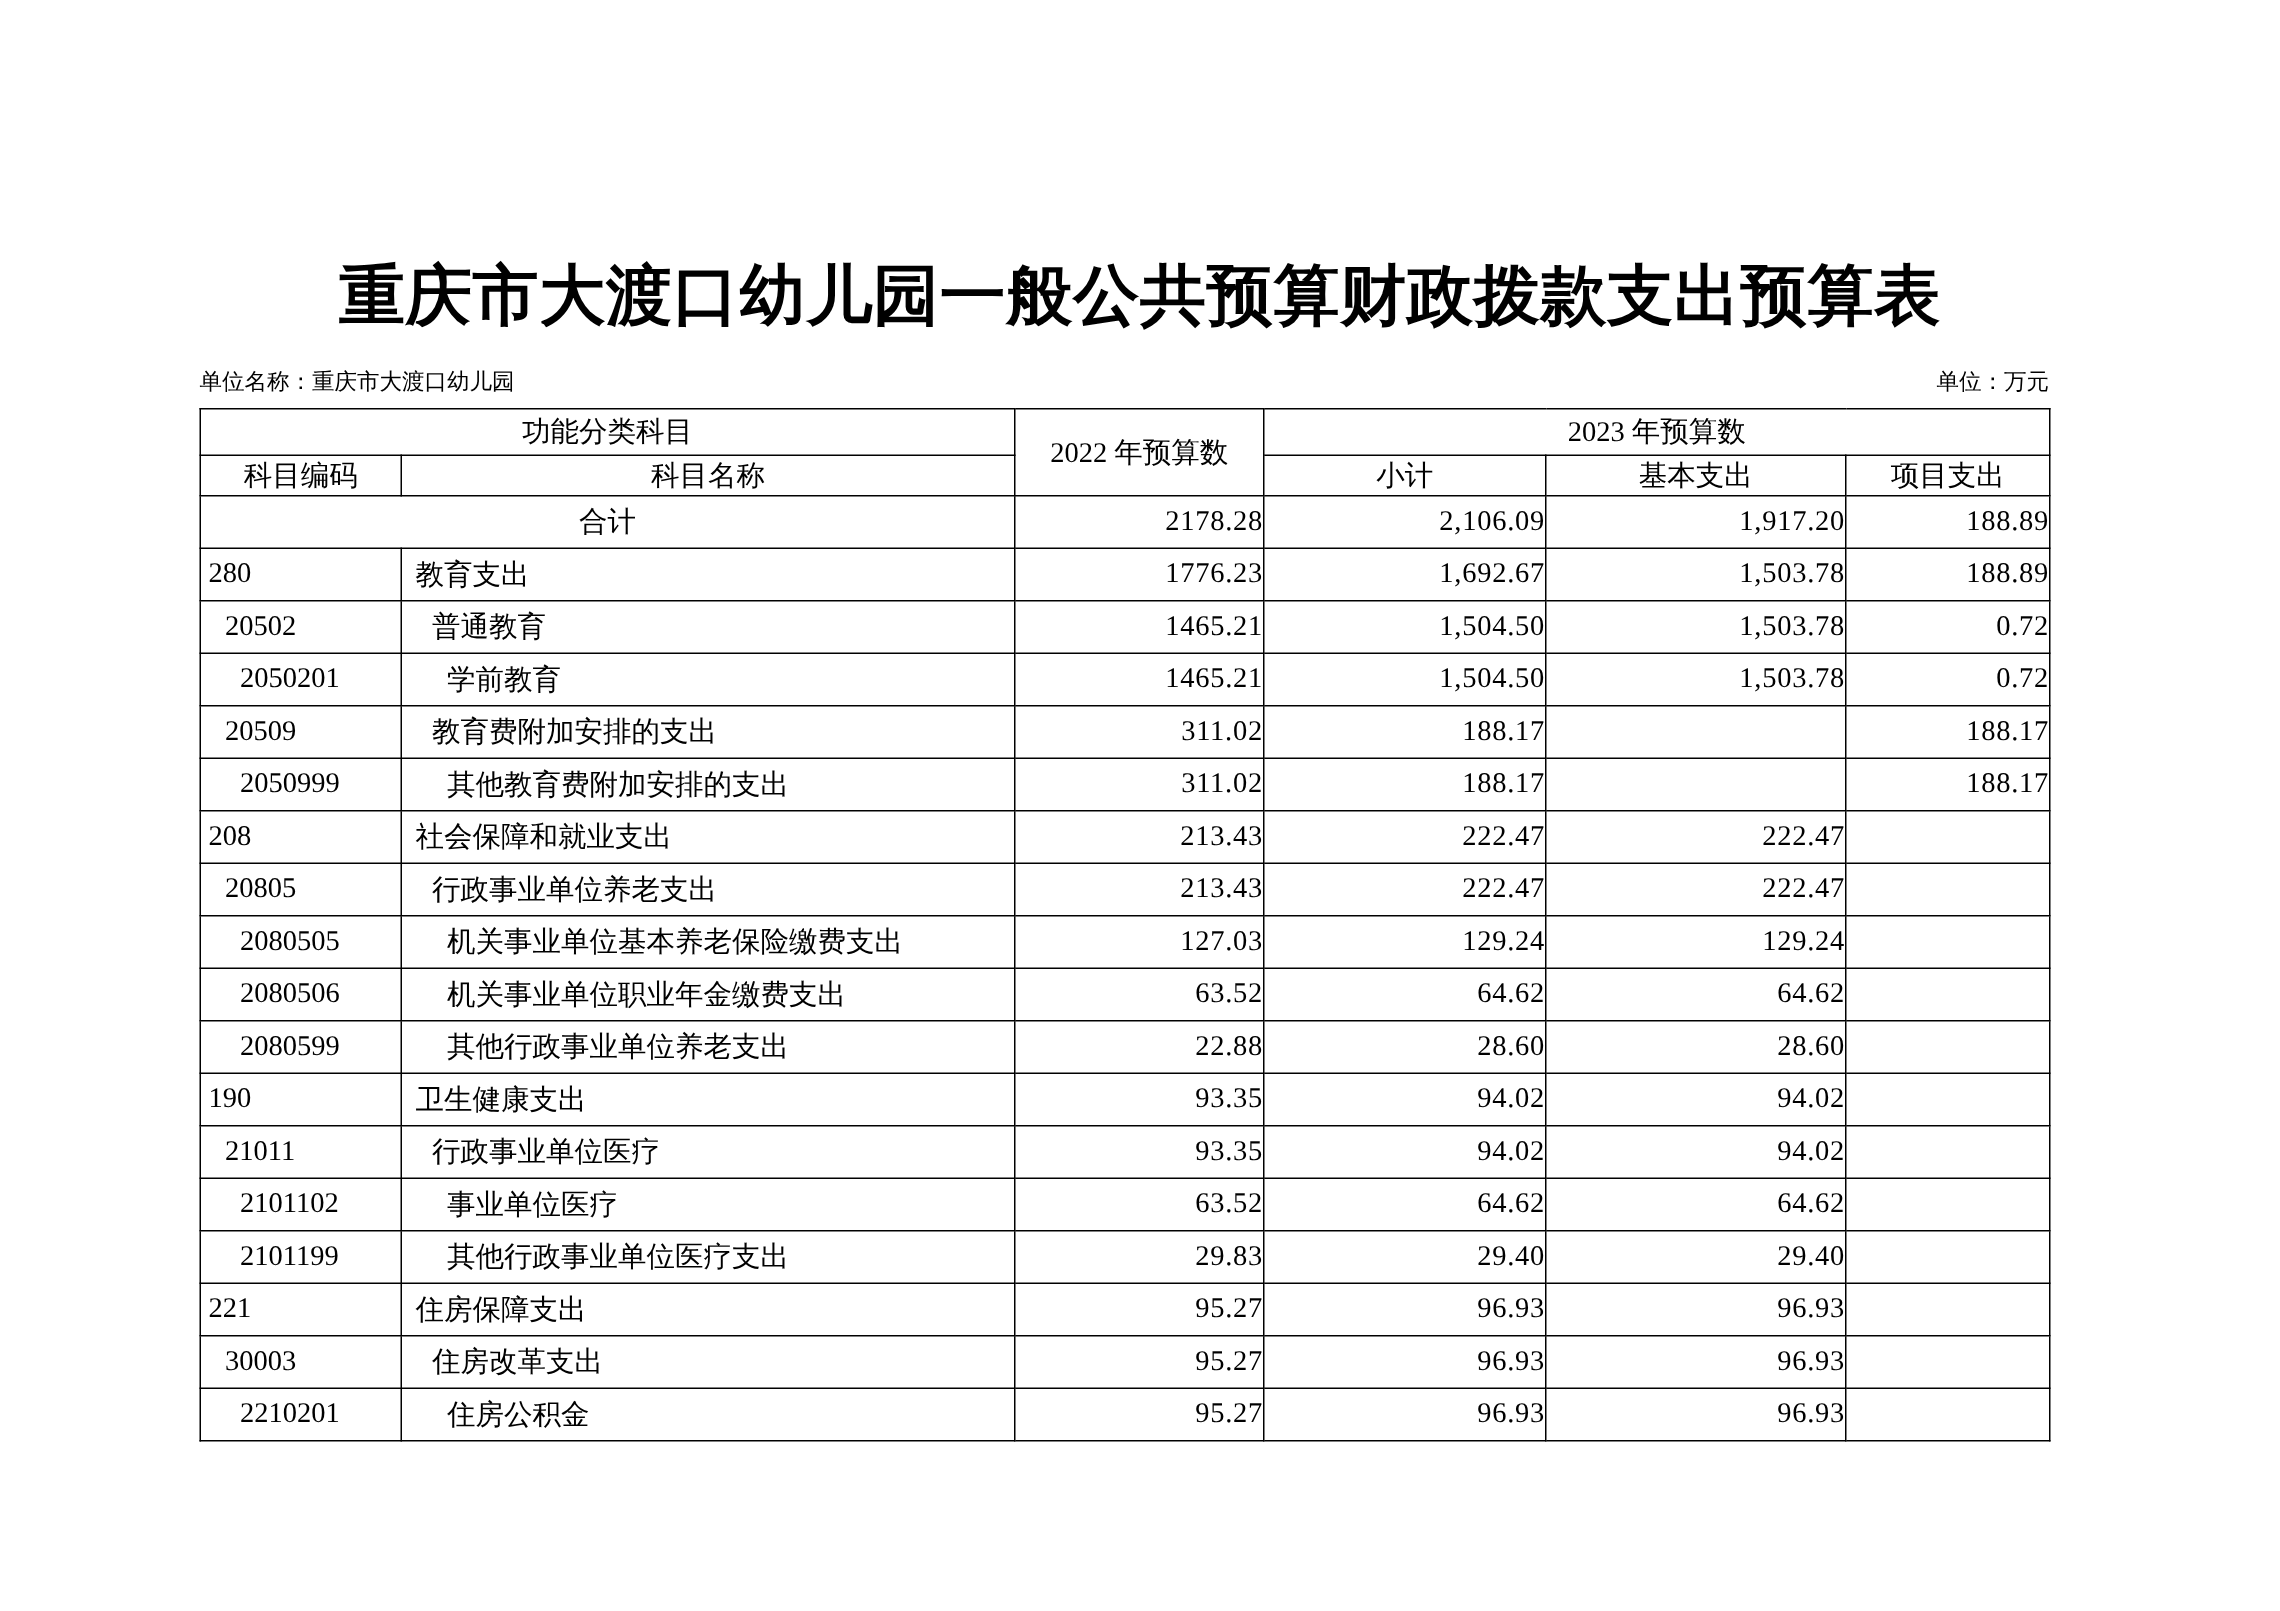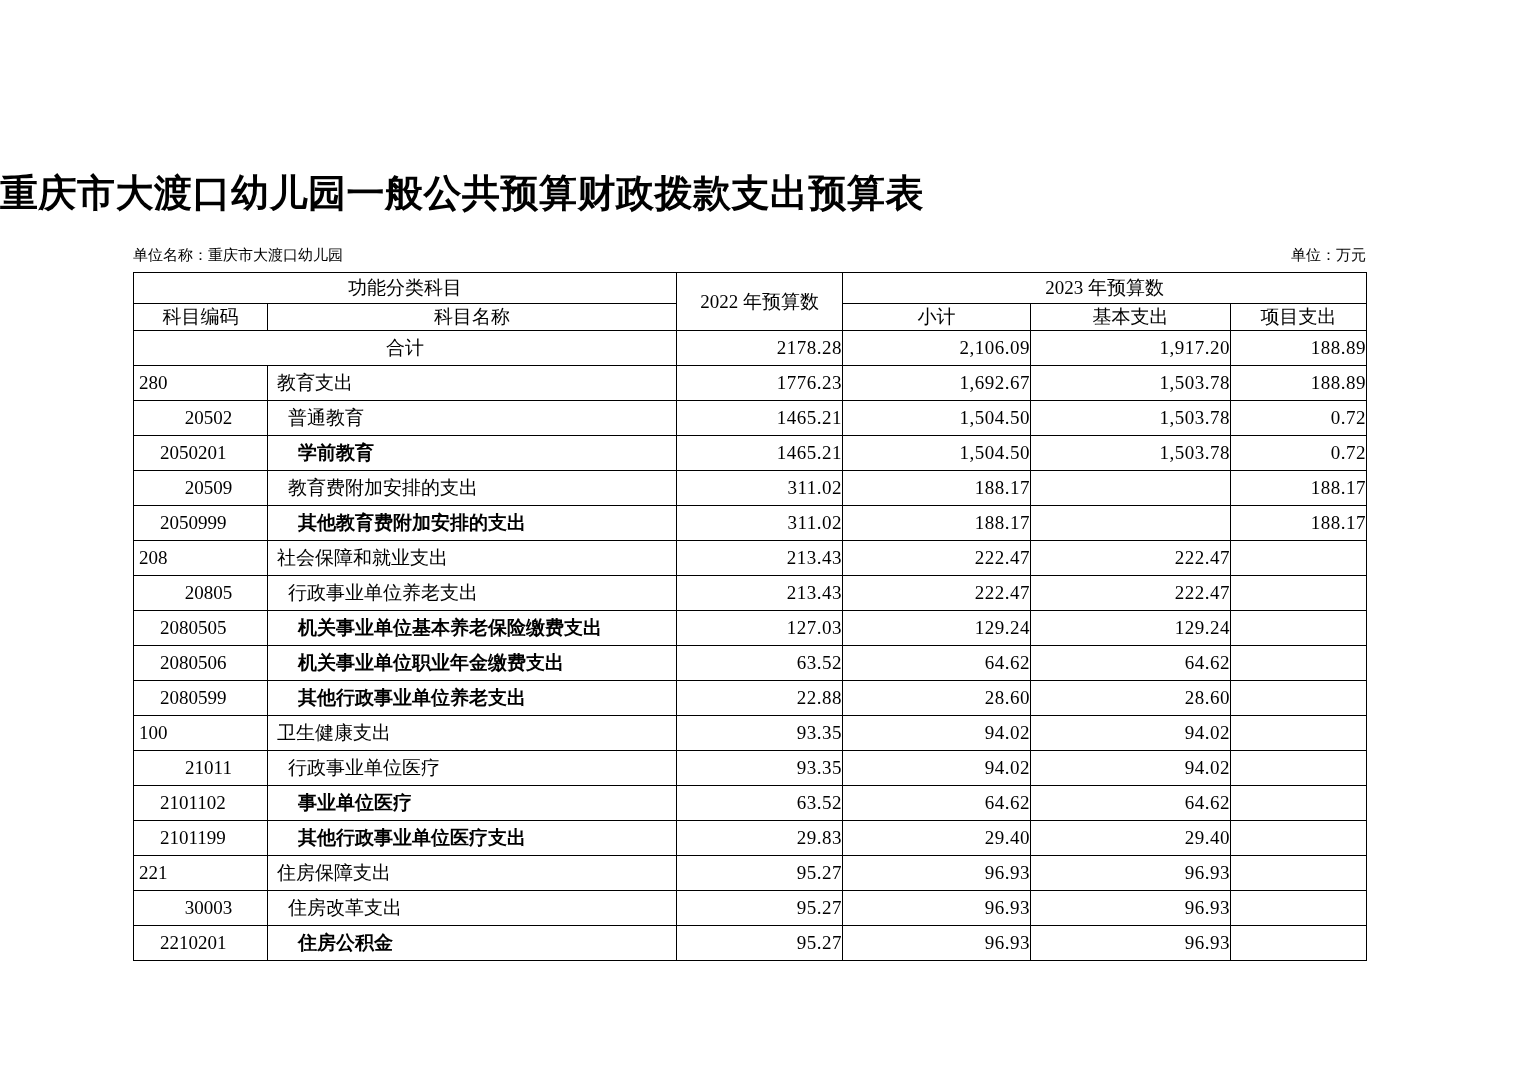--- a/index.html
+++ b/index.html
@@ -4,21 +4,21 @@
 <style>
   * { margin:0; padding:0; box-sizing:border-box; }
   html, body { background:#ffffff; }
   body {
     width:1520px; height:1074px; position:relative;
     font-family:"Liberation Serif","DejaVu Serif",serif;
     color:#000; overflow:hidden;
   }
   .doc-title {
     position:absolute; top:168px; left:0; width:100%;
-    text-align:left; font-size:38px; font-weight:bold;
+    text-align:center; font-size:44px; font-weight:bold;
     letter-spacing:0.5px; white-space:nowrap;
   }
   .meta-row {
     position:absolute; top:242px; left:133px; width:1233px;
     display:flex; justify-content:space-between;
     font-size:15px; line-height:26px;
   }
   table.budget {
     position:absolute; top:272px; left:133px; width:1233px;
     border-collapse:collapse; table-layout:fixed;
@@ -31,25 +31,25 @@
   }
   thead tr.h1 { height:31px; }
   thead tr.h2 { height:27px; }
   tbody tr { height:35px; }
   th { text-align:center; }
   td.cell-center { text-align:center; }
   td.num { text-align:right; padding-right:10px; letter-spacing:0.5px; }
   td.code { text-align:left; }
   td.name { text-align:left; }
   td.code.ind-1 { padding-left:5px; }
-  td.code.ind-2 { padding-left:16px;text-align:center; }
+  td.code.ind-2 { padding-left:16px; }
   td.code.ind-3 { padding-left:26px; }
   td.name.ind-1 { padding-left:9px; }
   td.name.ind-2 { padding-left:20px; }
-  td.name.ind-3 { padding-left:30px;font-weight:bold; }
+  td.name.ind-3 { padding-left:30px; }
 </style>
 </head>
 <body>
 
 <div class="doc-title">重庆市大渡口幼儿园一般公共预算财政拨款支出预算表</div>
 
 <div class="meta-row">
   <span>单位名称：重庆市大渡口幼儿园</span>
   <span>单位：万元</span>
 </div>
@@ -159,21 +159,21 @@
   </tr>
       <tr>
     <td class="code ind-3">2080599</td>
     <td class="name ind-3">其他行政事业单位养老支出</td>
     <td class="num">22.88</td>
     <td class="num">28.60</td>
     <td class="num">28.60</td>
     <td class="num"></td>
   </tr>
       <tr>
-    <td class="code ind-1">100</td>
+    <td class="code ind-1">190</td>
     <td class="name ind-1">卫生健康支出</td>
     <td class="num">93.35</td>
     <td class="num">94.02</td>
     <td class="num">94.02</td>
     <td class="num"></td>
   </tr>
       <tr>
     <td class="code ind-2">21011</td>
     <td class="name ind-2">行政事业单位医疗</td>
     <td class="num">93.35</td>

